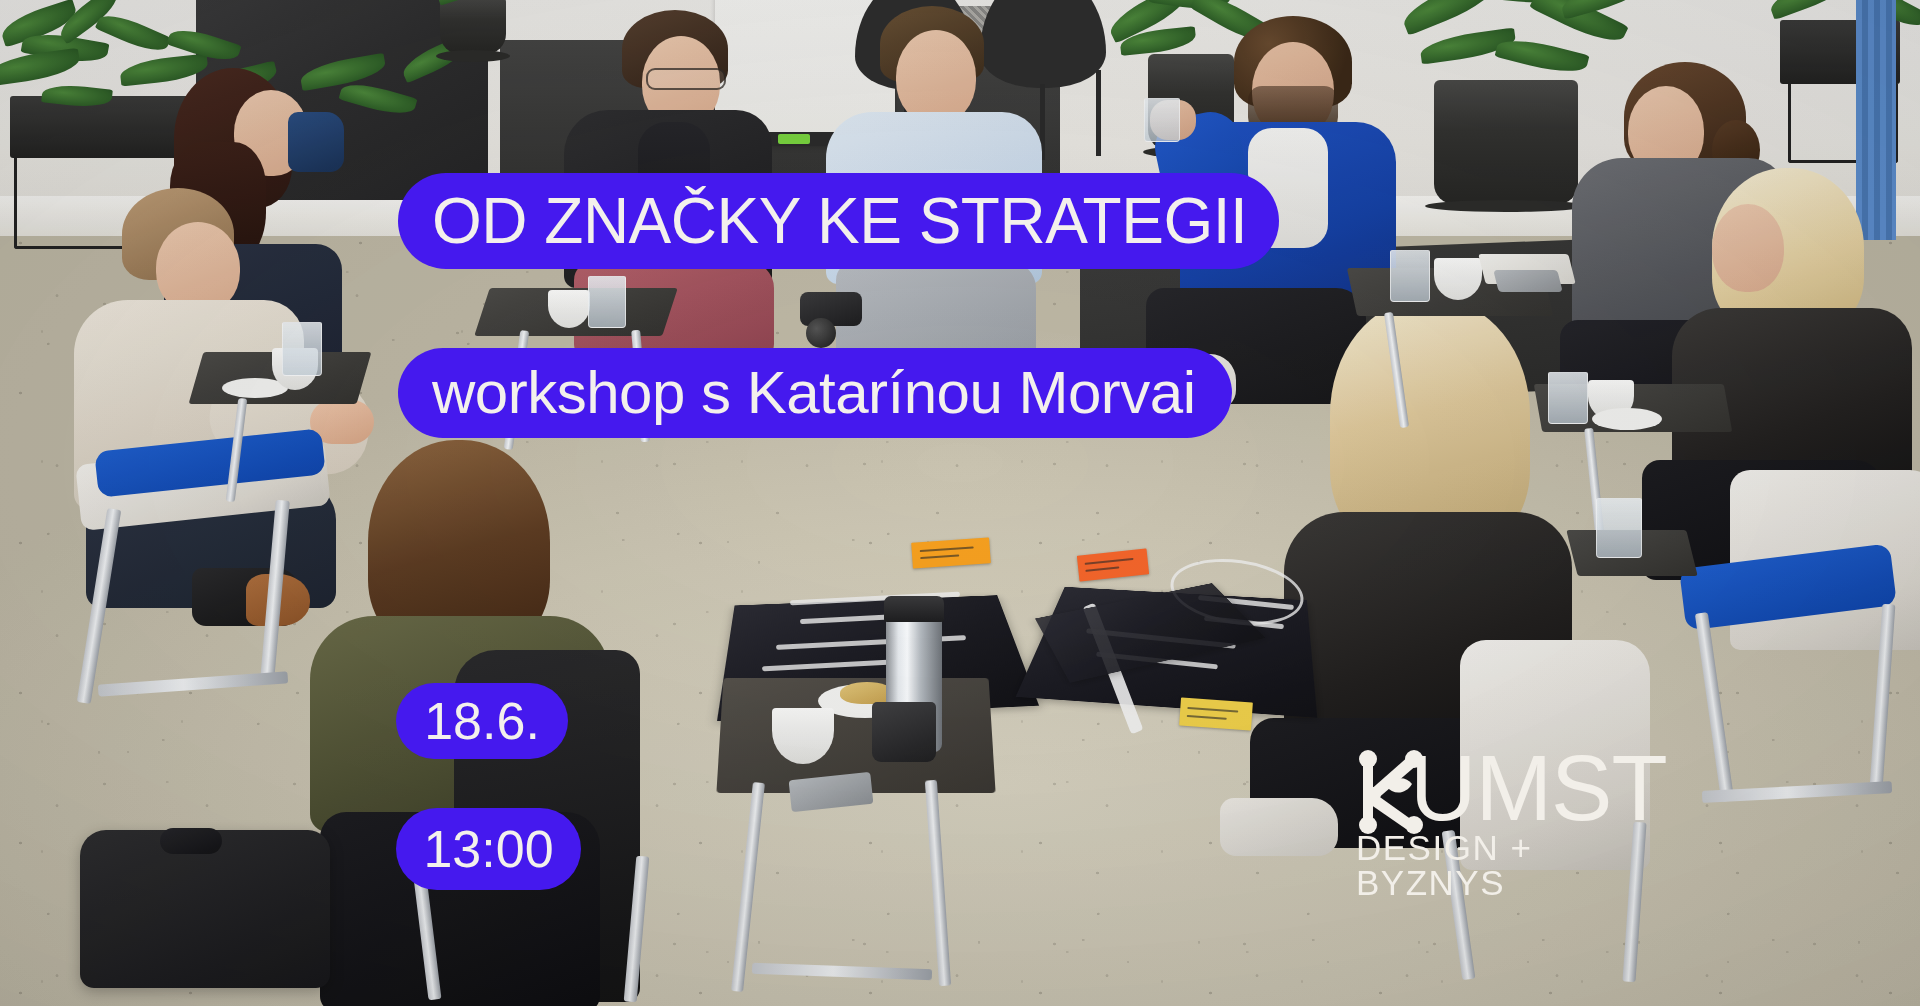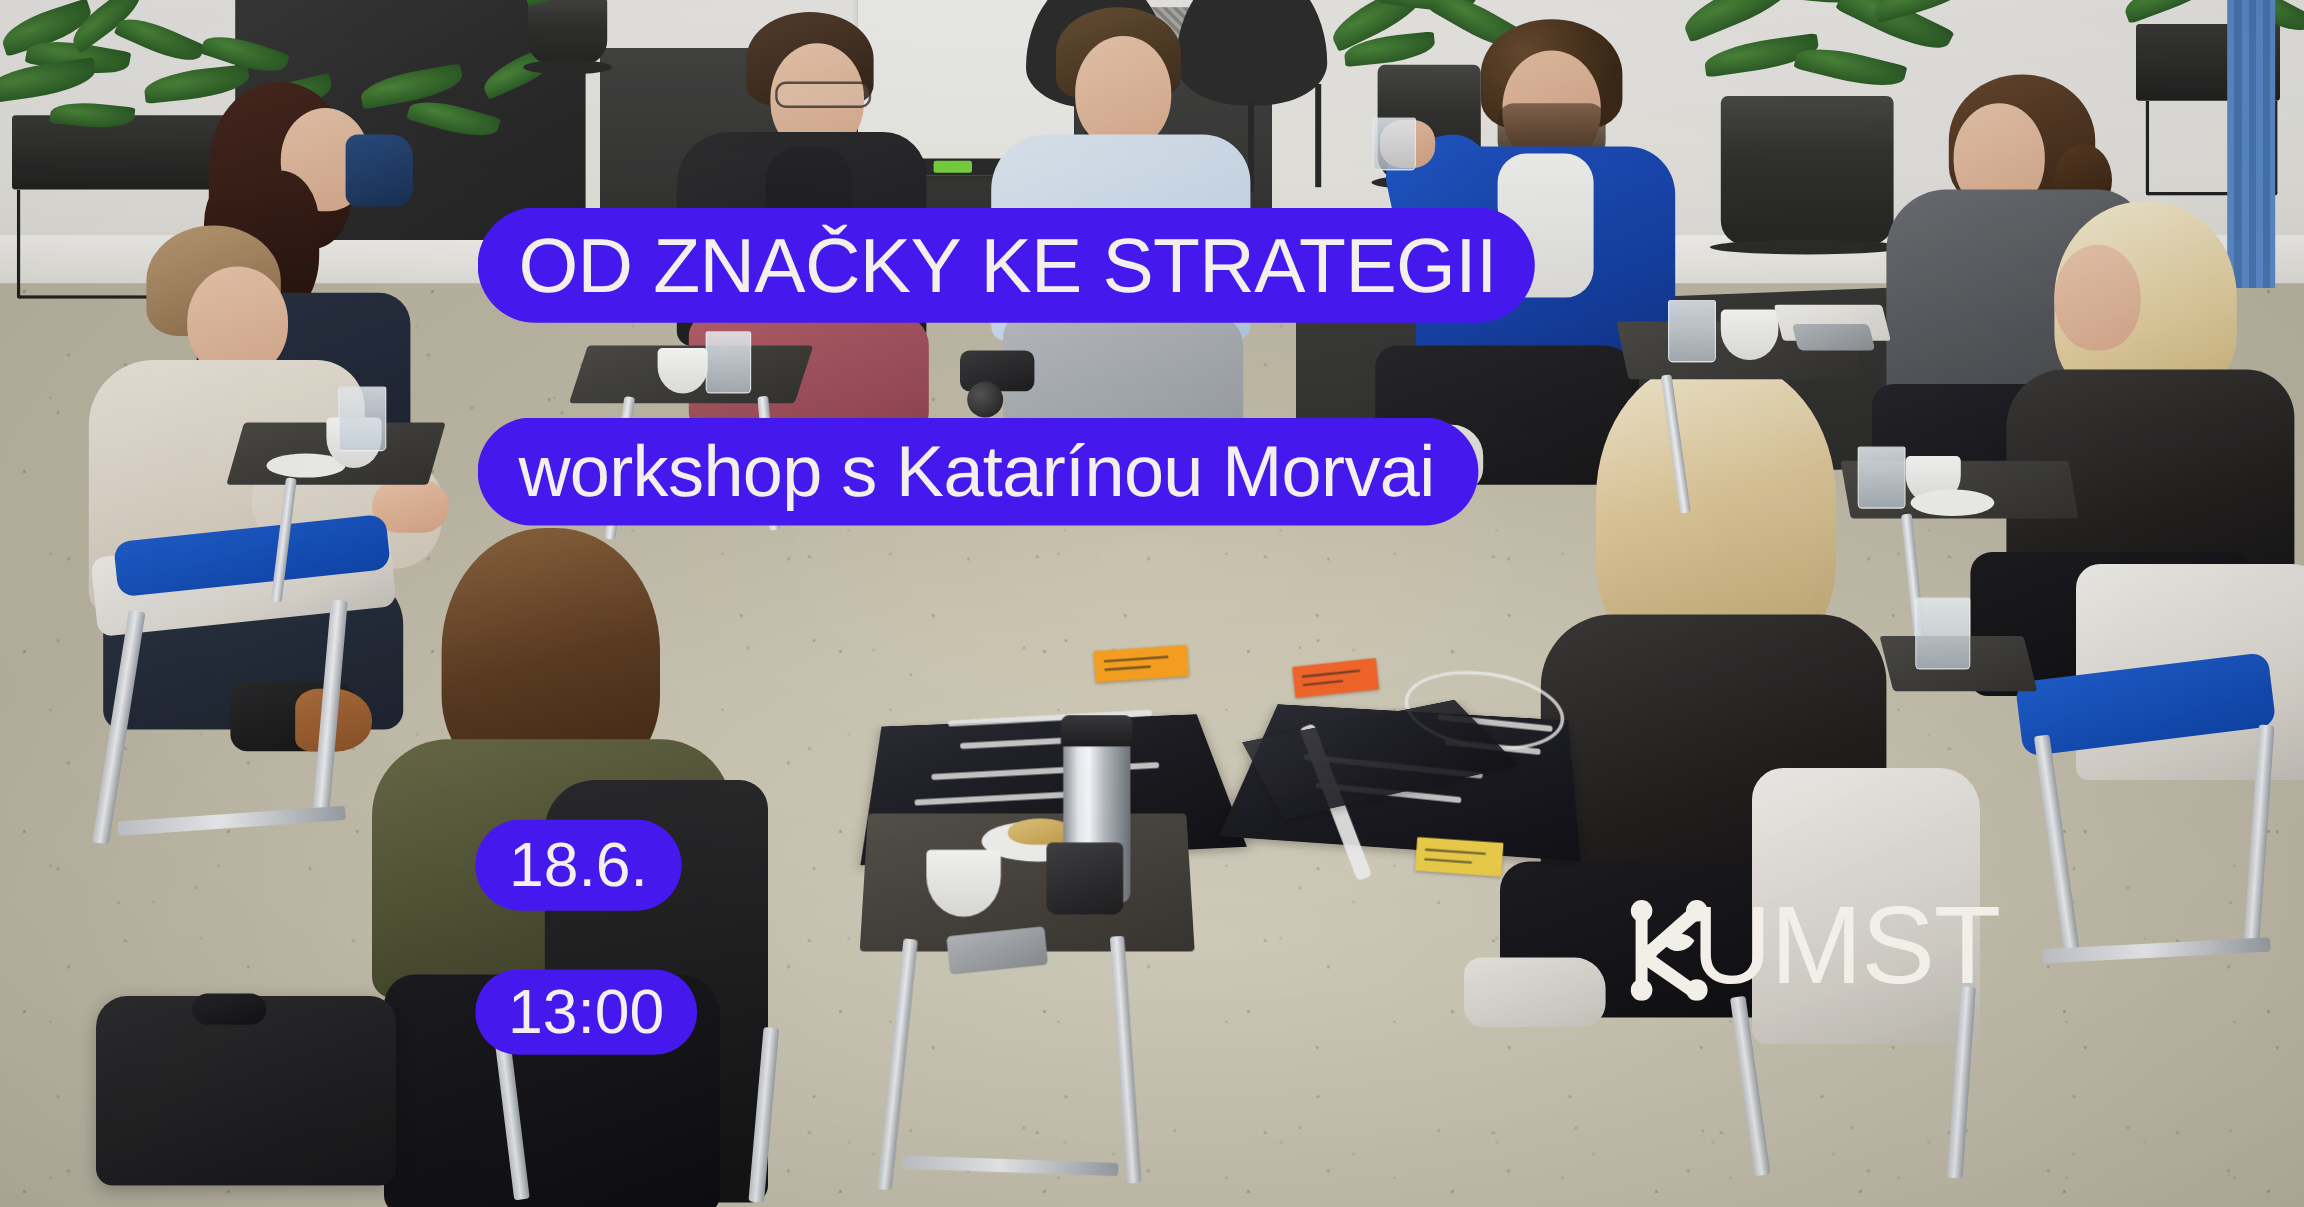--- a/index.html
+++ b/index.html
@@ -251,21 +251,21 @@
     background: var(--brand, #4519ee);
     color:#f3f0ec;
     display:flex;
     align-items:center;
     justify-content:center;
     border-radius:999px;
     font-size: 52px;
     line-height:1;
   }
   #date-pill { left:396px; top:683px; width:172px; height:76px; }
-  #time-pill { left:396px; top:808px; width:185px; height:71px;justify-content:center; }
+  #time-pill { left:396px; top:808px; width:185px; height:82px;justify-content:center; }
 
   
   #logo {
     position:absolute;
     left: 1352px;
     top: 748px;
     width: 294px;
     height: 122px;
     color:#f2efe9;
   }
@@ -619,15 +619,16 @@
 
         <path d="M34 36 C42 26, 54 26, 60 34 C54 44, 42 46, 34 36 z"></path>
 
         <circle cx="62" cy="75" r="9"></circle>
         <path d="M18 40 L60 70 L54 79 L12 50 z"></path>
 
         <circle cx="22" cy="44" r="7"></circle>
       </g>
     </svg>
     <div class="wordmark">UMST</div>
+    <div class="tagline">DESIGN + BYZNYS</div>
   </div>
 
 </div>
 
 </body></html>

